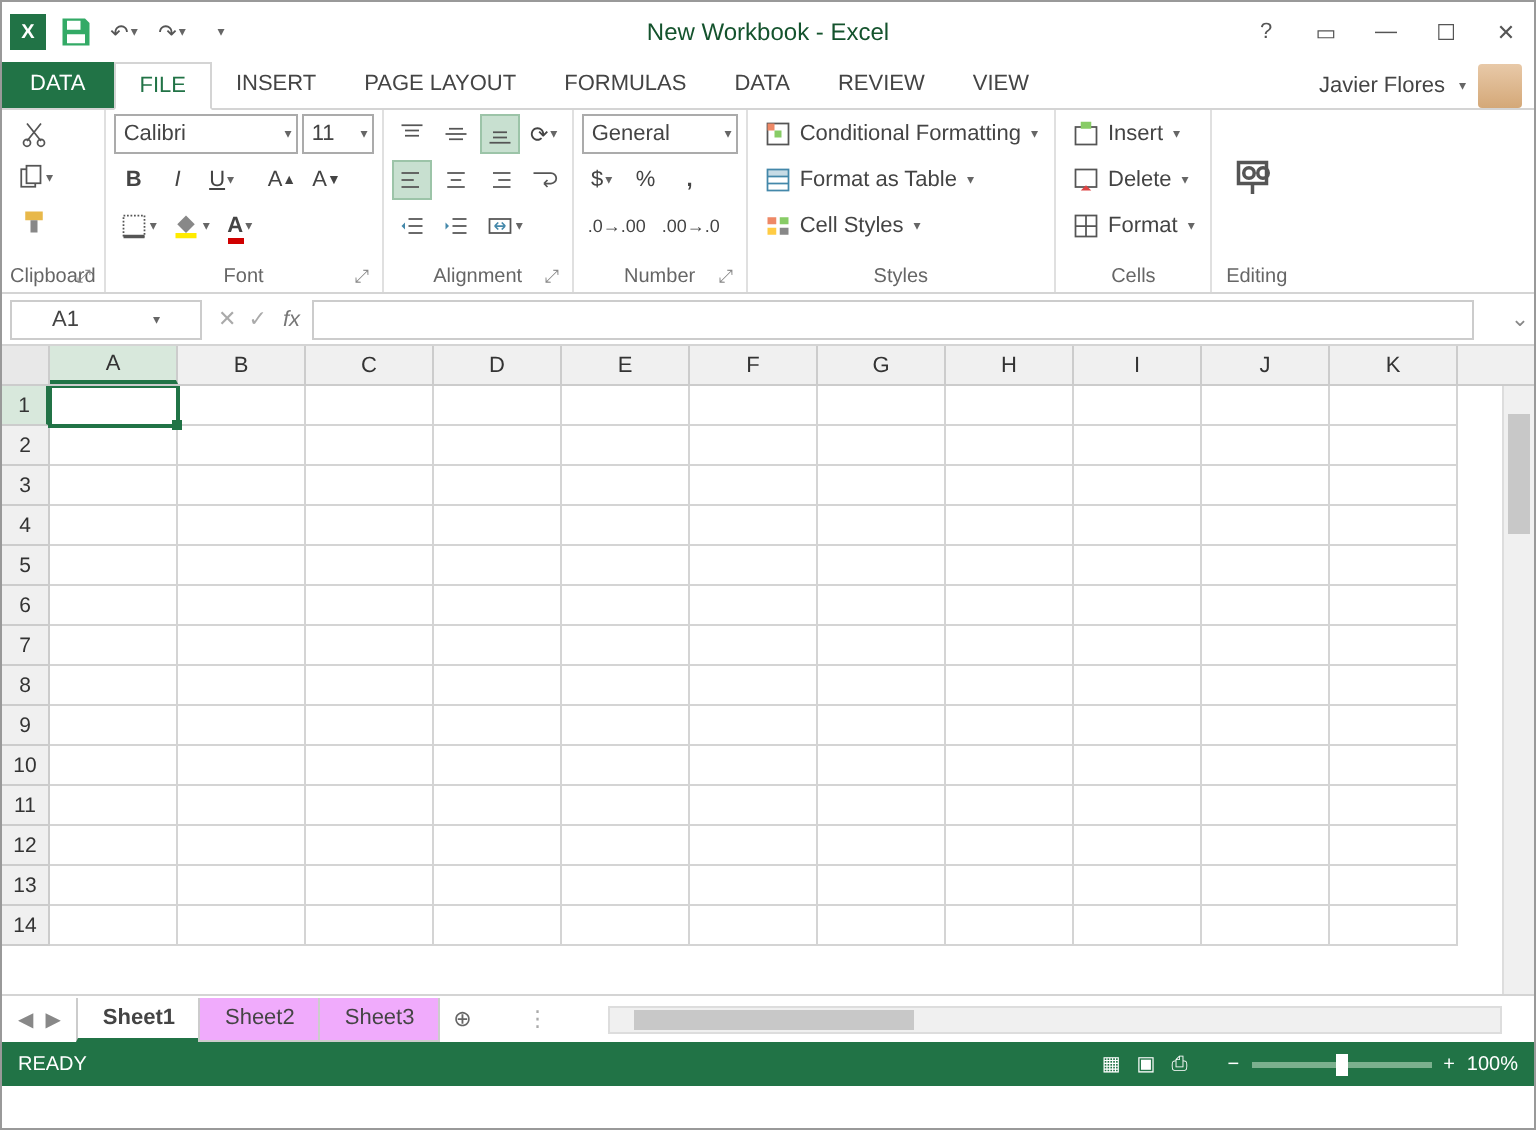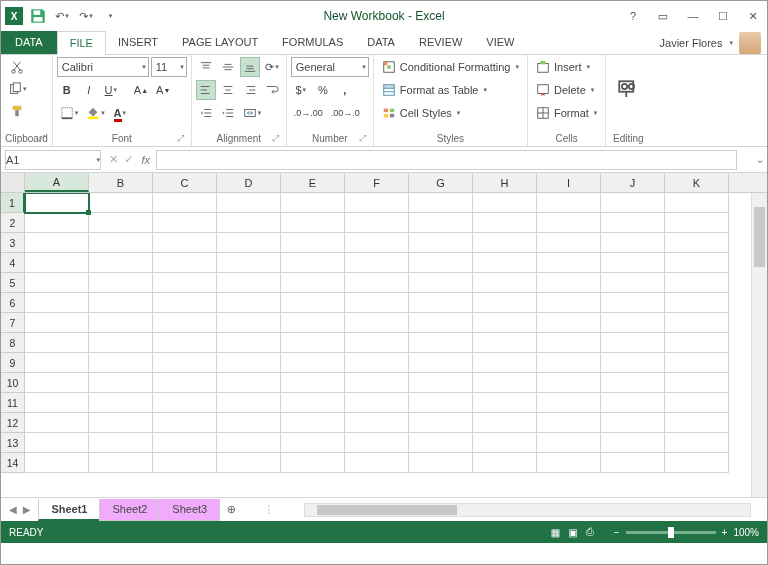--- a/index.html
+++ b/index.html
@@ -36,21 +36,21 @@
 .big-btn { display: flex; flex-direction: column; align-items: center; justify-content: center; width: 42px; height: 66px; cursor: pointer; font-size: 10px; gap: 2px; }
 .big-btn svg { width: 28px; height: 28px; }
 .dd-arrow { font-size: 7px; color: #666; margin-left: 1px; }
 .combo { height: 20px; border: 1px solid #ababab; background: #fff; display: flex; align-items: center; padding: 0 2px 0 4px; font-size: 11px; }
 .combo .dd-arrow { margin-left: auto; }
 .wide-btn { height: 20px; display: flex; align-items: center; gap: 4px; padding: 0 4px; cursor: pointer; font-size: 11px; }
 .wide-btn svg { width: 14px; height: 14px; }
 
 
 .formula-bar { height: 26px; border-bottom: 1px solid #d4d4d4; display: flex; align-items: center; background: #fff; }
-.name-box { width: 96px; height: 20px; border: 1px solid #ccc; margin-left: 4px; display: flex; align-items: center; padding: 0 0; font-size: 11px; }
+.name-box { width: 96px; height: 20px; border: 1px solid #ccc; margin-left: 4px; display: flex; align-items: center; padding: 0 20px; font-size: 11px; }
 .name-box .dd-arrow { margin-left: auto; }
 .fx-btns { display: flex; gap: 6px; padding: 0 8px; color: #aaa; }
 .fx-btns span { cursor: pointer; }
 .fx-label { font-style: italic; color: #777; padding-right: 6px; }
 .formula-input { flex: 1; height: 20px; border: 1px solid #ccc; margin-right: 16px; padding: 0 4px; }
 .fb-expand { width: 14px; text-align: center; color: #888; cursor: pointer; }
 
 
 .grid-area { position: relative; height: 324px; display: flex; flex-direction: column; }
 .col-headers { display: flex; height: 20px; background: #f0f0f0; border-bottom: 1px solid #ccc; }

